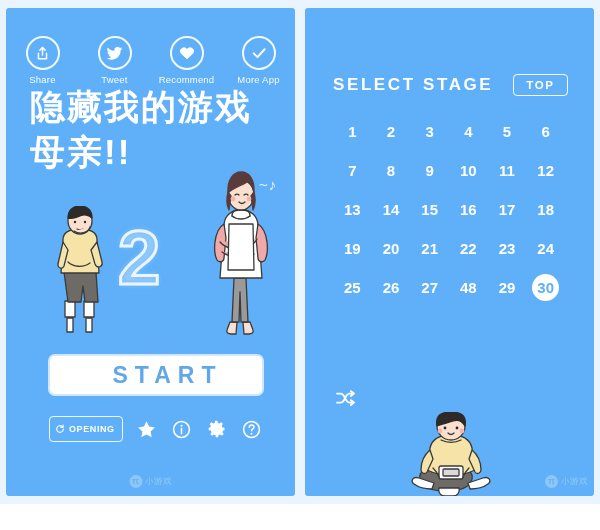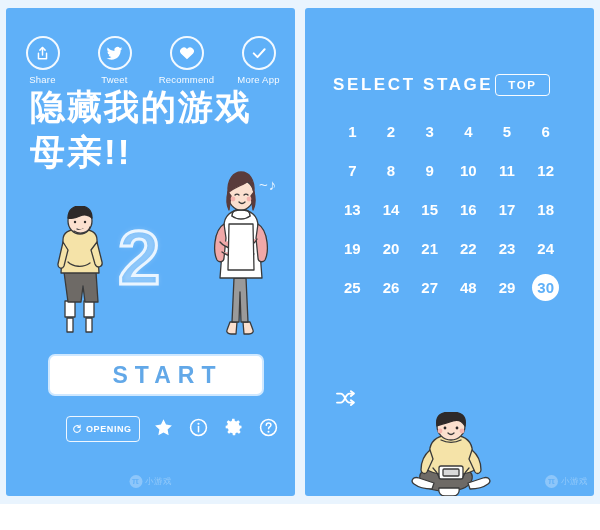--- a/index.html
+++ b/index.html
@@ -134,25 +134,25 @@
   .start-label {
     color: #62a8e8;
     font-size: 23px;
     font-weight: bold;
     letter-spacing: 7px;
     text-indent: 7px;
   }
 
   .bottom-bar {
     position: absolute;
-    left: 60px;
+    left: 43px;
     top: 408px;
     display: flex;
     flex-direction: row;
-    align-items: flex-start;
+    align-items: center;
     gap: 13px;
   }
   .opening-pill {
     display: flex;
     flex-direction: row;
     align-items: center;
     gap: 4px;
     border: 1.5px solid rgba(255,255,255,0.9);
     border-radius: 4px;
     padding: 3px 7px 3px 5px;
@@ -171,21 +171,21 @@
     align-items: center;
     justify-content: center;
   }
 
   
 
   .stage-header {
     display: flex;
     flex-direction: row;
     align-items: center;
-    gap: 2px;
+    gap: 20px;
     padding: 66px 0 0 28px;
   }
   .stage-title {
     color: #ffffff;
     font-size: 17px;
     font-weight: bold;
     letter-spacing: 2.6px;
     white-space: nowrap;
   }
   .top-button {

